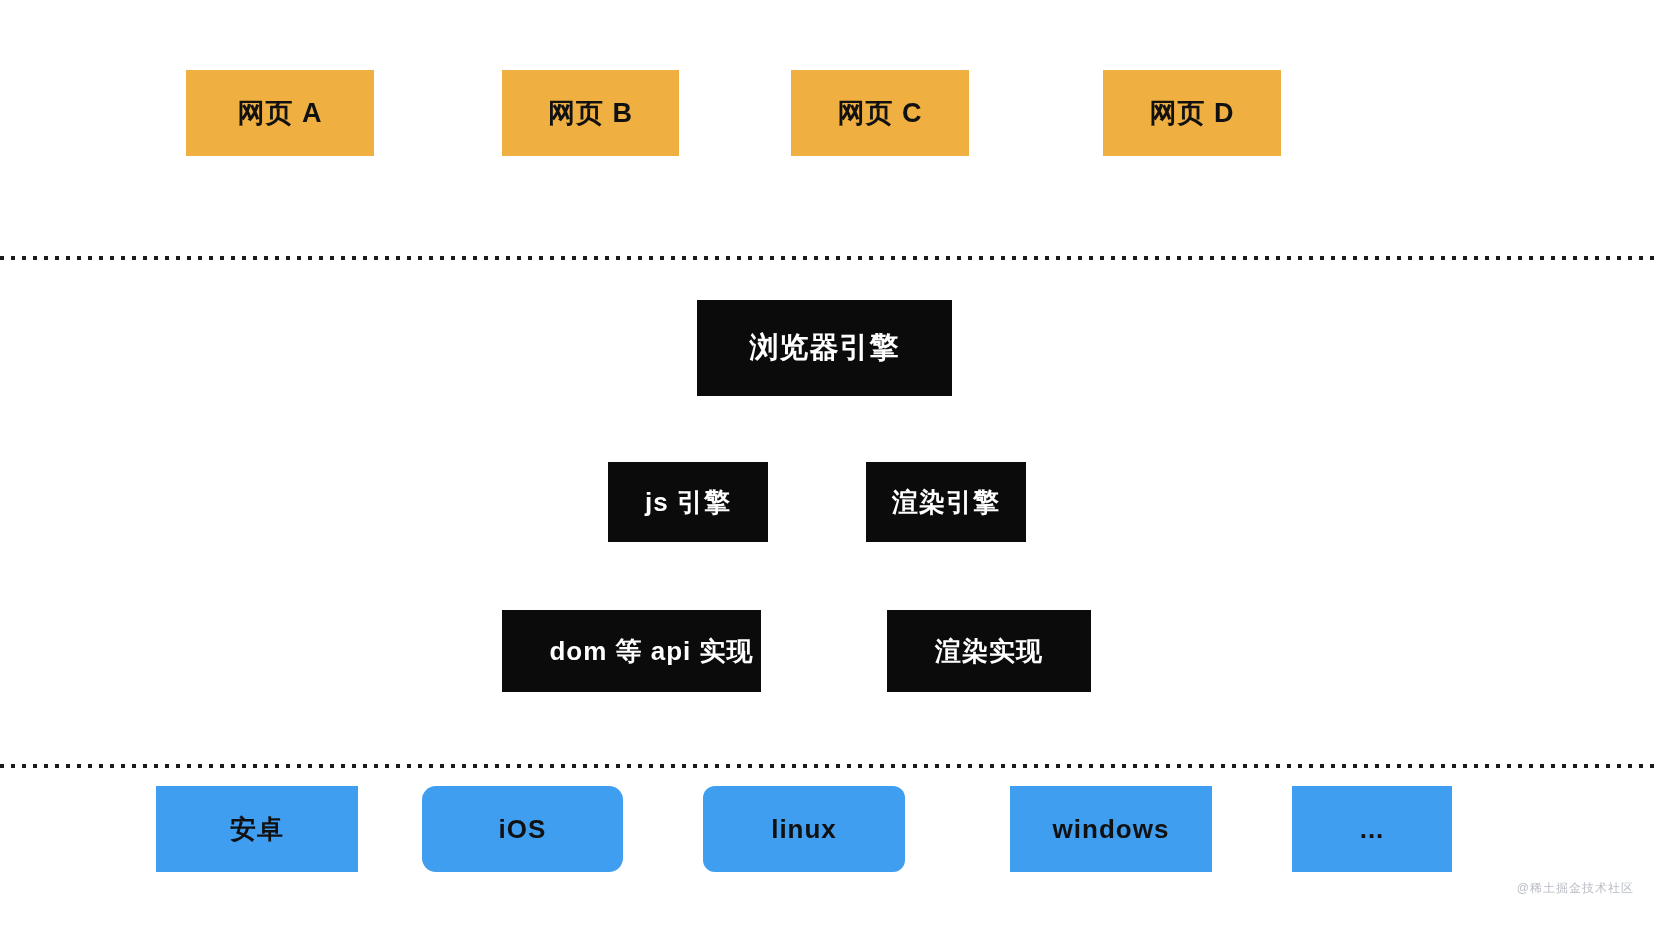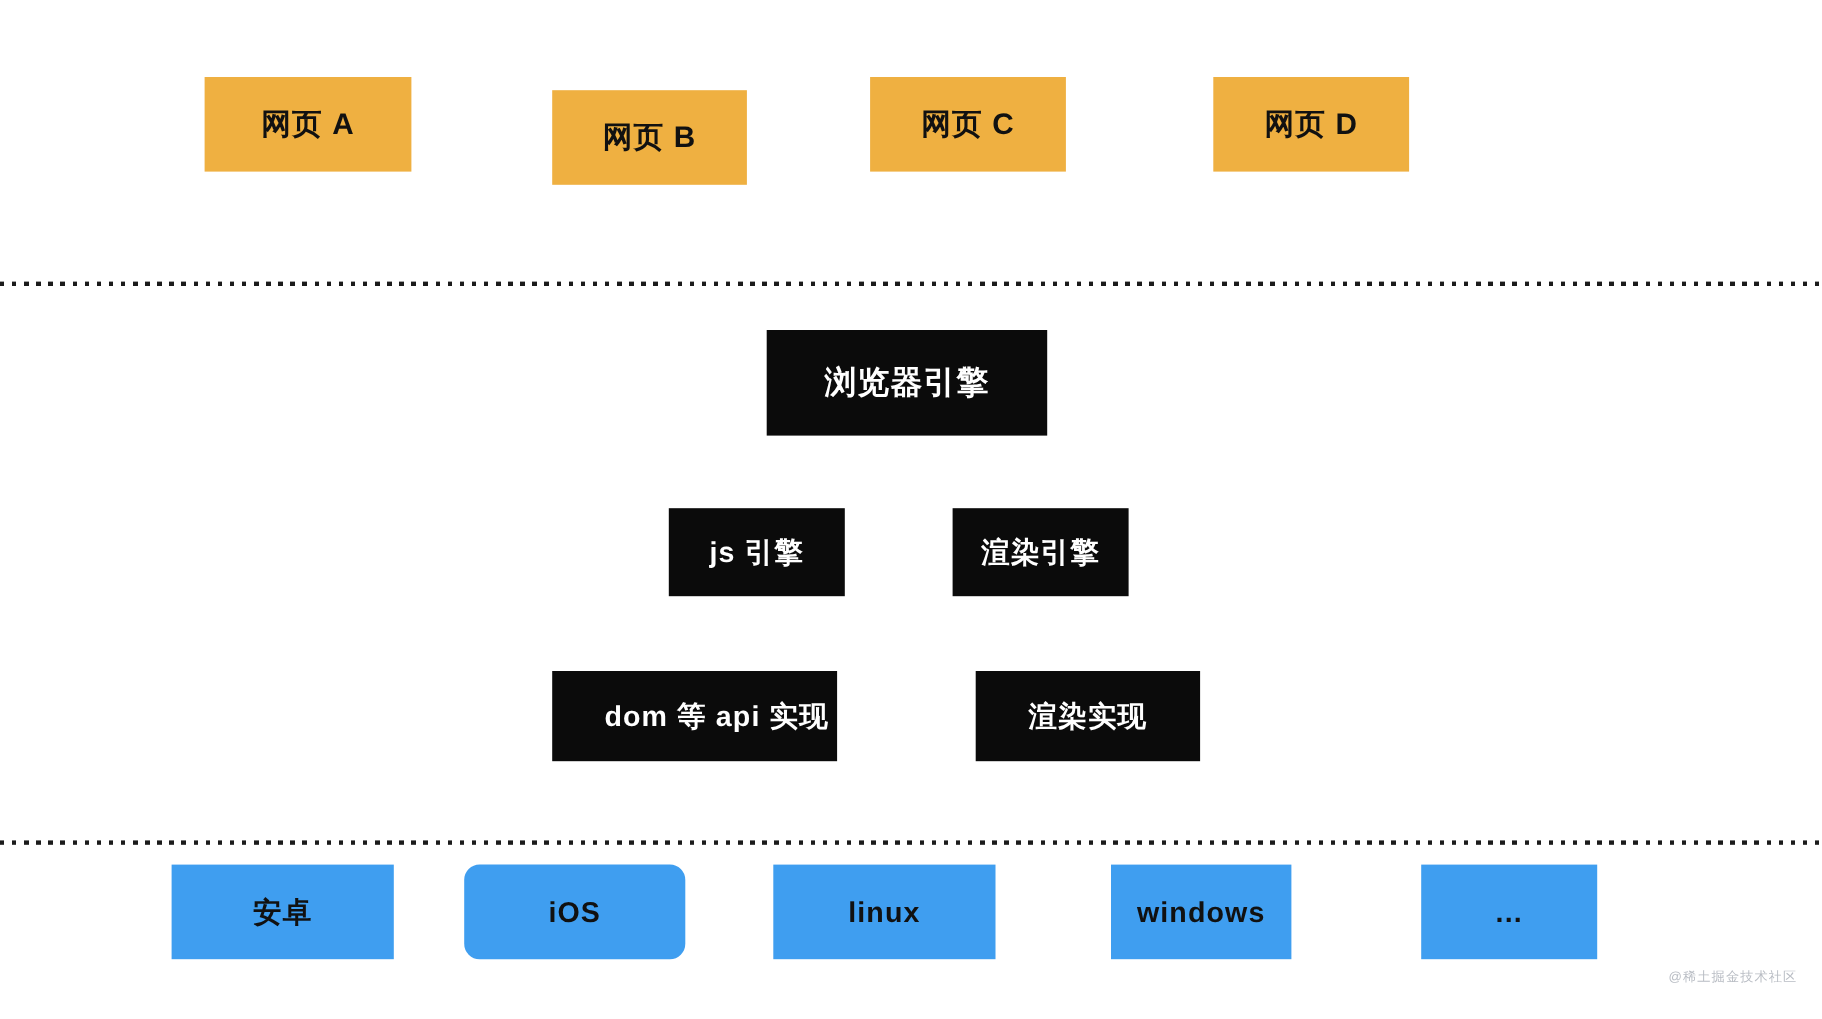--- a/index.html
+++ b/index.html
@@ -64,21 +64,21 @@
   }
 </style>
 </head>
 <body>
 
 <div class="canvas">
 
   <div class="box web-box" style="left:186px;width:188px;">
     <span>网页 A</span>
   </div>
-  <div class="box web-box" style="left:502px;width:177px;margin-top:12px;">
+  <div class="box web-box" style="left:502px;width:177px;">
     <span>网页 B</span>
   </div>
   <div class="box web-box" style="left:791px;width:178px;">
     <span>网页 C</span>
   </div>
   <div class="box web-box" style="left:1103px;width:178px;">
     <span>网页 D</span>
   </div>
 
   <div class="separator" style="top:256px;"></div>
@@ -102,24 +102,24 @@
   </div>
 
   <div class="separator" style="top:764px;"></div>
 
   <div class="box platform-box" style="left:156px;width:202px;">
     <span>安卓</span>
   </div>
   <div class="box platform-box" style="left:422px;width:201px;border-radius:14px;">
     <span>iOS</span>
   </div>
-  <div class="box platform-box" style="left:703px;width:202px;">
+  <div class="box platform-box" style="left:703px;width:202px;border-radius:12px;">
     <span>linux</span>
   </div>
-  <div class="box platform-box" style="left:1010px;width:164px;">
+  <div class="box platform-box" style="left:1010px;width:202px;">
     <span>windows</span>
   </div>
   <div class="box platform-box" style="left:1292px;width:160px;">
     <span>...</span>
   </div>
 
   <div class="watermark">
     <span>@稀土掘金技术社区</span>
   </div>
 

